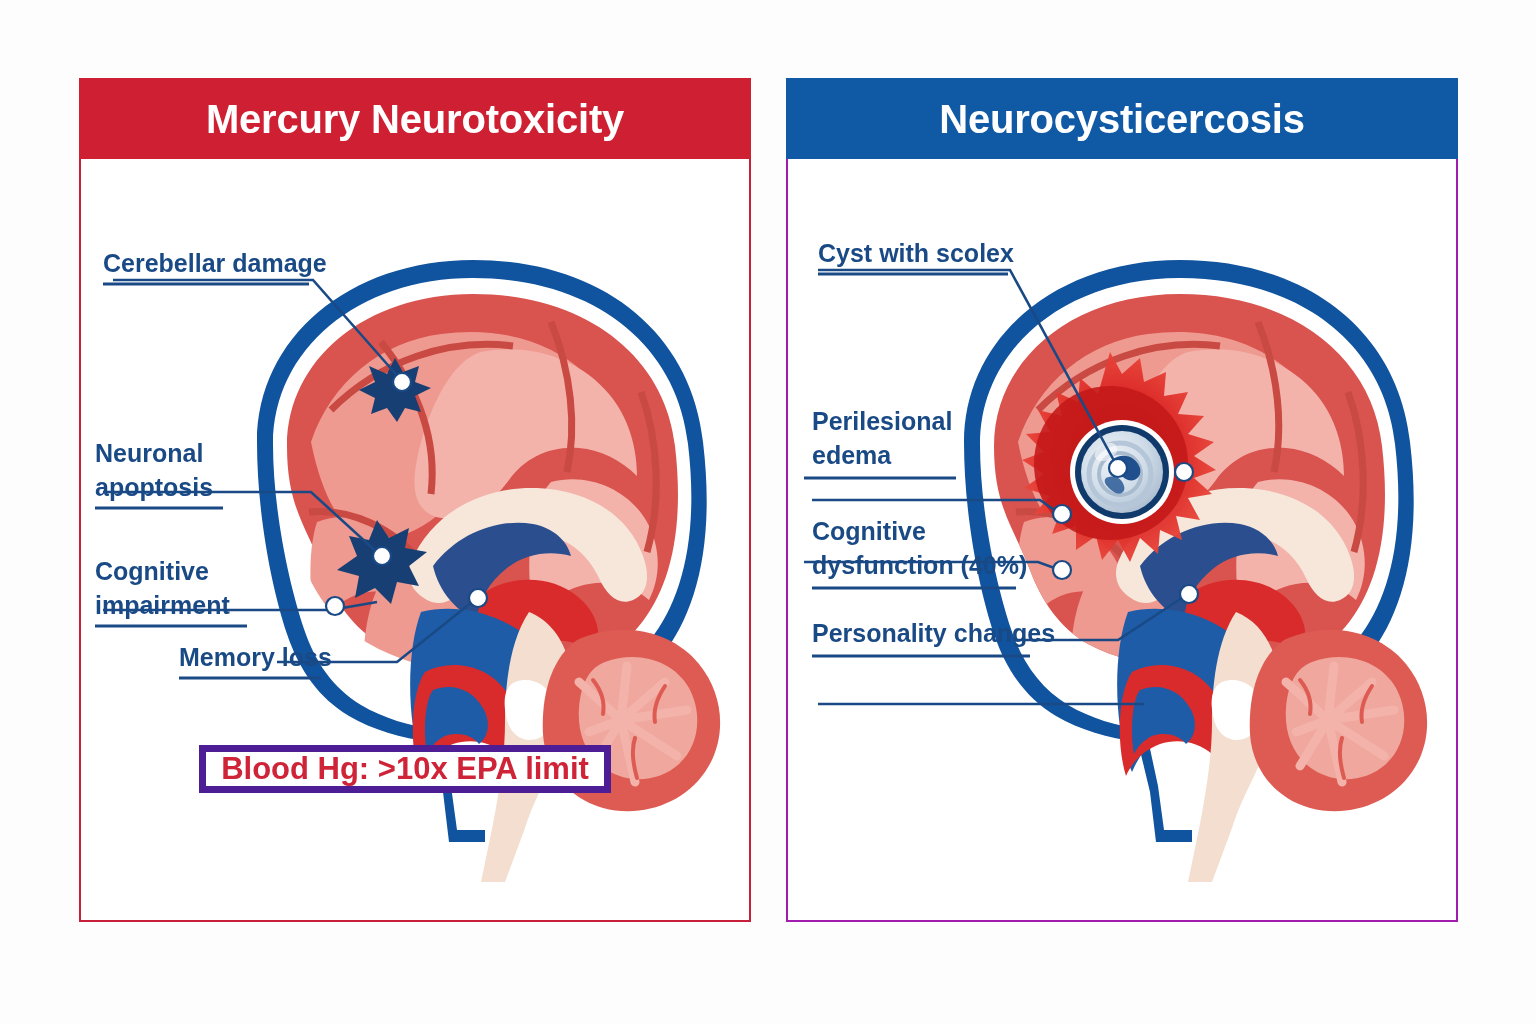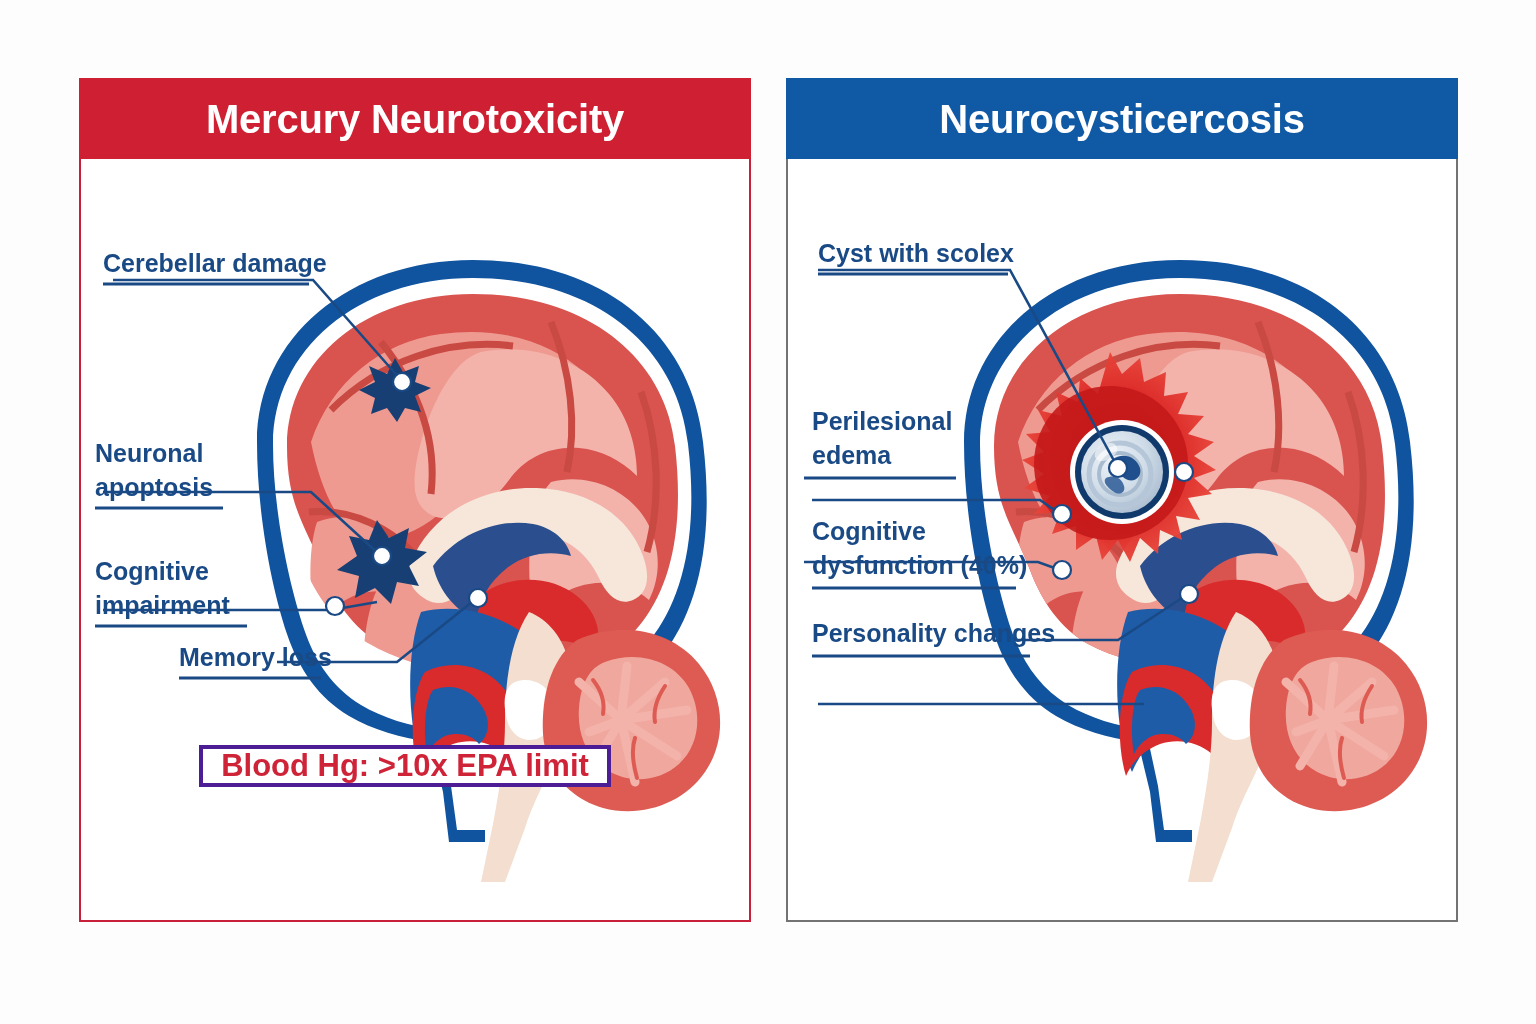--- a/index.html
+++ b/index.html
@@ -34,21 +34,21 @@
     top: 78px;
     width: 672px;
     height: 844px;
     border: 2px solid #c8203a;
   }
   .panel-right {
     left: 786px;
     top: 78px;
     width: 672px;
     height: 844px;
-    border: 2px solid #737373;
+    border: 2px solid #a21caf;
   }
 
   .panel-header {
     position: absolute;
     left: -2px;
     top: -2px;
     width: 672px;
     height: 81px;
     display: flex;
     align-items: center;
@@ -84,22 +84,22 @@
     width: 668px;
     height: 761px;
   }
 
   
   .callout {
     position: absolute;
     left: 118px;
     top: 603px;
     width: 412px;
-    height: 42px;
-    border: 4px solid #4c1d95;
+    height: 48px;
+    border: 7px solid #4c1d95;
     background: #ffffff;
     display: flex;
     align-items: center;
     justify-content: center;
     box-sizing: border-box;
   }
   .callout-text {
     color: #cf2338;
     font-size: 31px;
     font-weight: 700;

